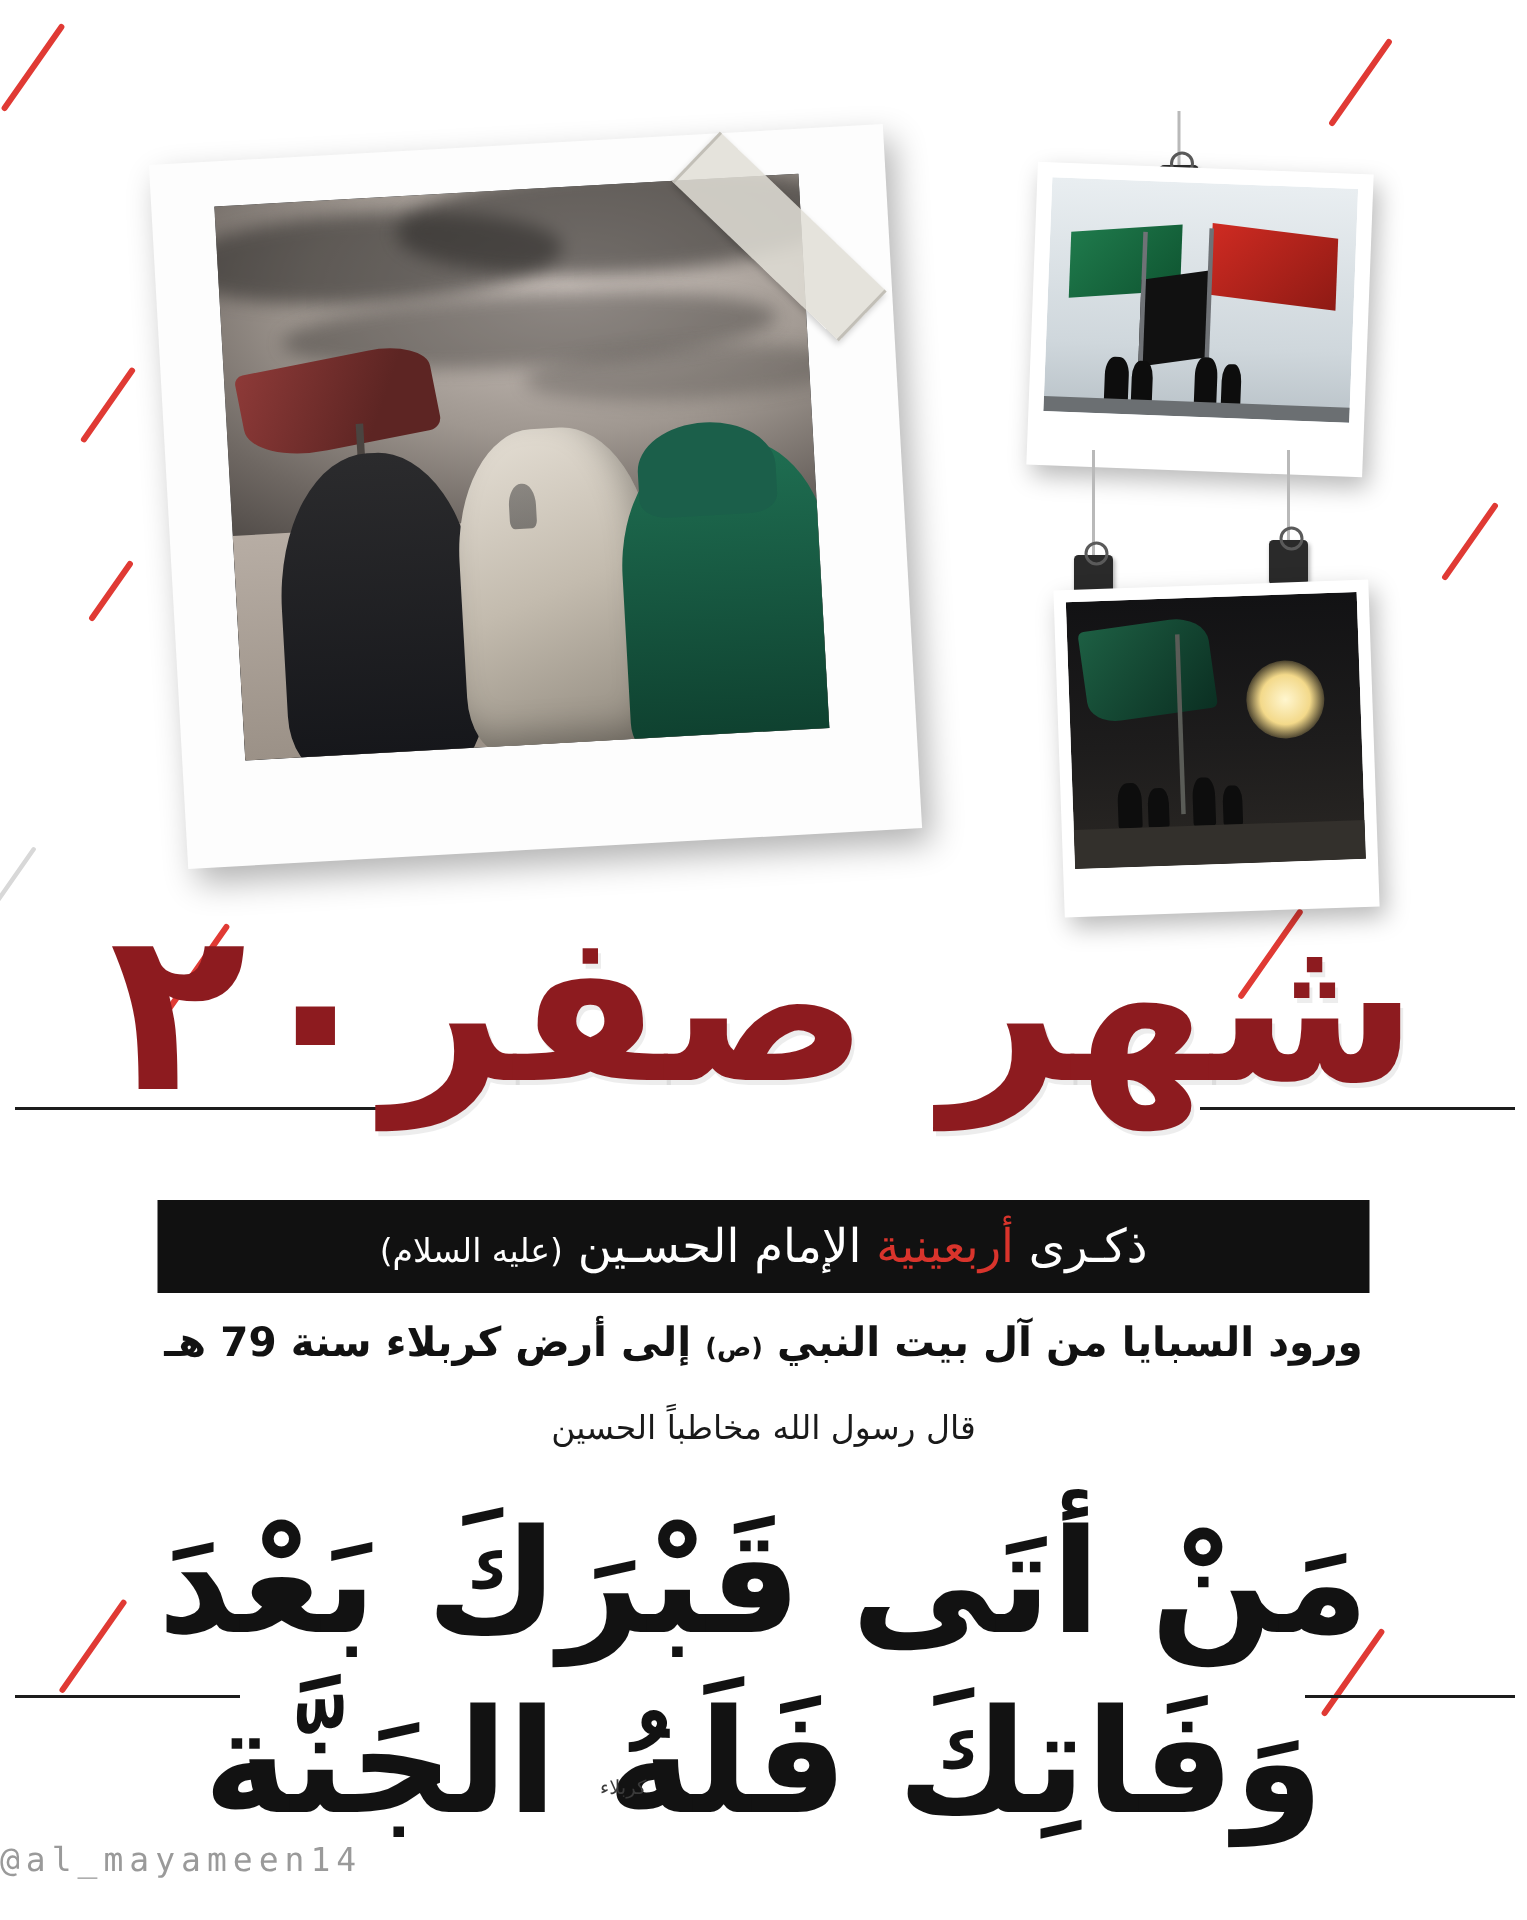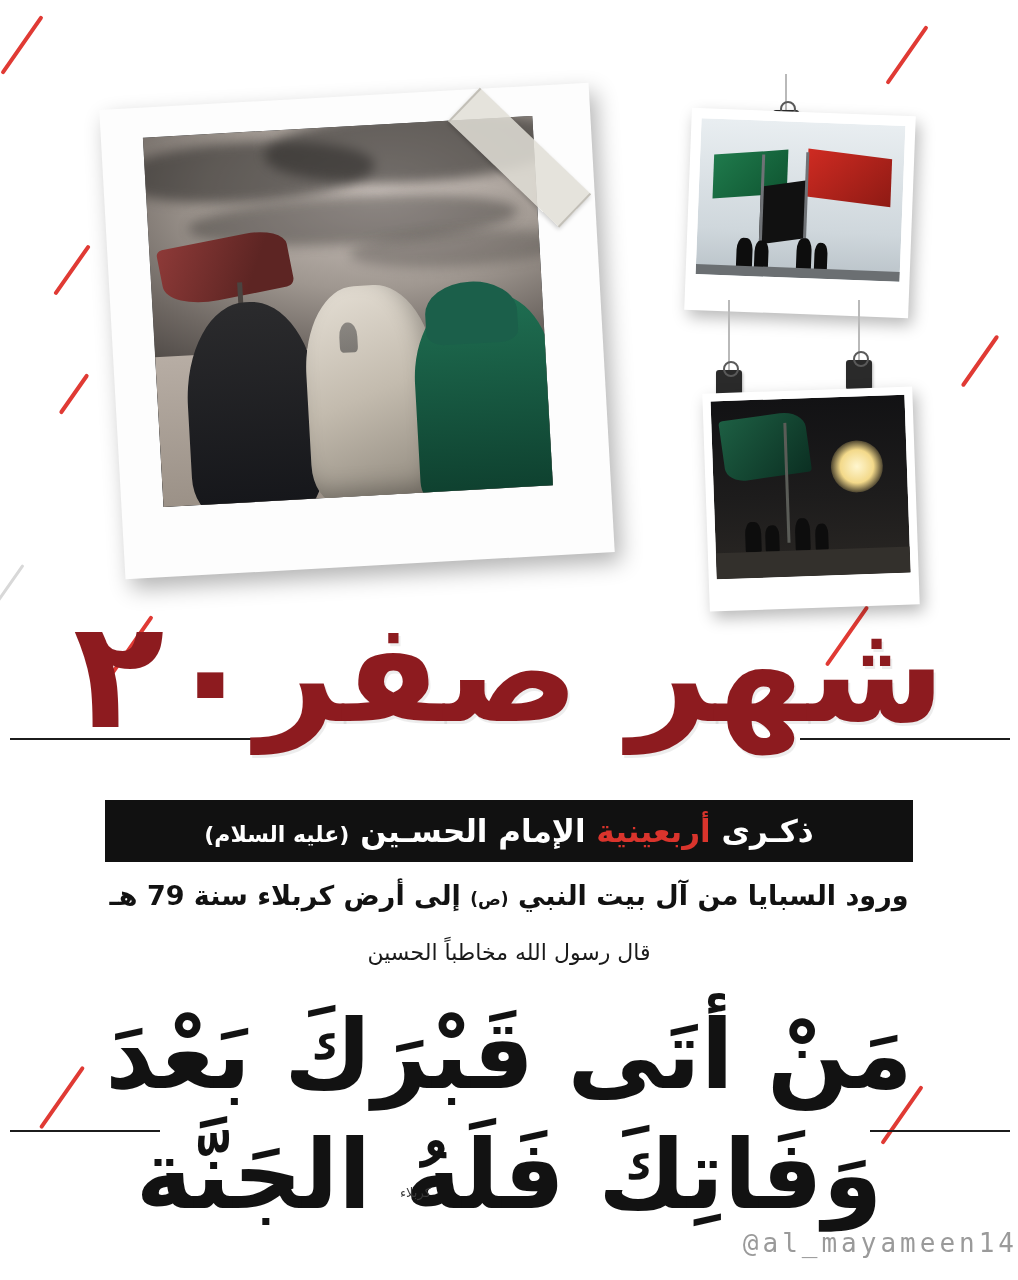--- a/index.html
+++ b/index.html
@@ -201,21 +201,21 @@
     width: 808px;
     height: 62px;
     background: #111111;
     display: flex;
     align-items: center;
     justify-content: center;
     direction: rtl;
   }
   #banner .line {
     font-size: 31px;
-    font-weight: bold;
+    font-weight: normal;
     color: #ffffff;
     white-space: nowrap;
   }
   #banner .red { color: #d9342c; }
   #banner .small { font-size: 22px; }
 
   #subtitle {
     position: absolute;
     left: 0; right: 0;
     top: 880px;
@@ -257,22 +257,22 @@
     top: 1185px;
     font-size: 13px;
     color: #3a3a3a;
     direction: rtl;
   }
 
   #handle {
     position: absolute;
     left: 0; right: 0;
     top: 1228px;
-    text-align: right;
-    font-size: 26px;
+    text-align: left;
+    font-size: 22px;
     letter-spacing: 4px;
     color: #9a9a9a;
     font-family: "DejaVu Sans Mono", monospace;
   }
 </style>
 </head>
 <body>
 
 <div id="poster">
 

